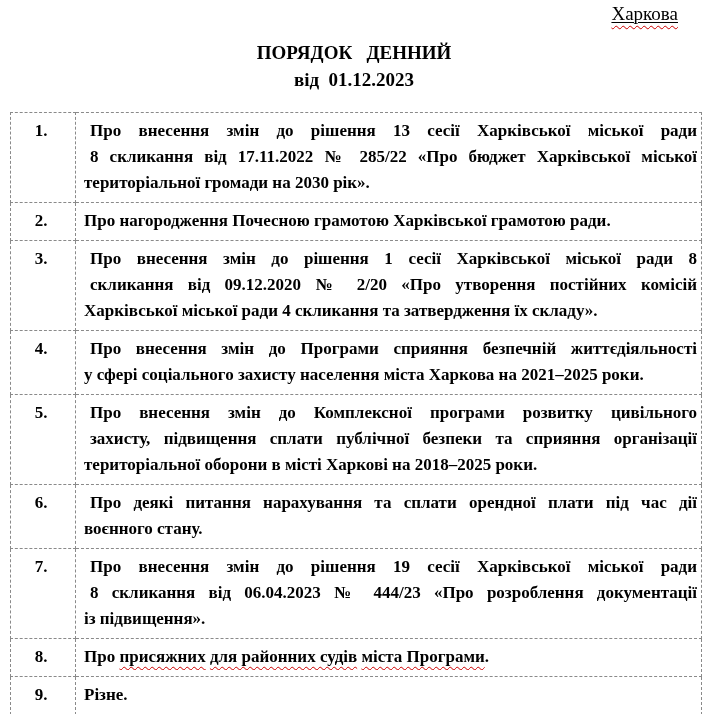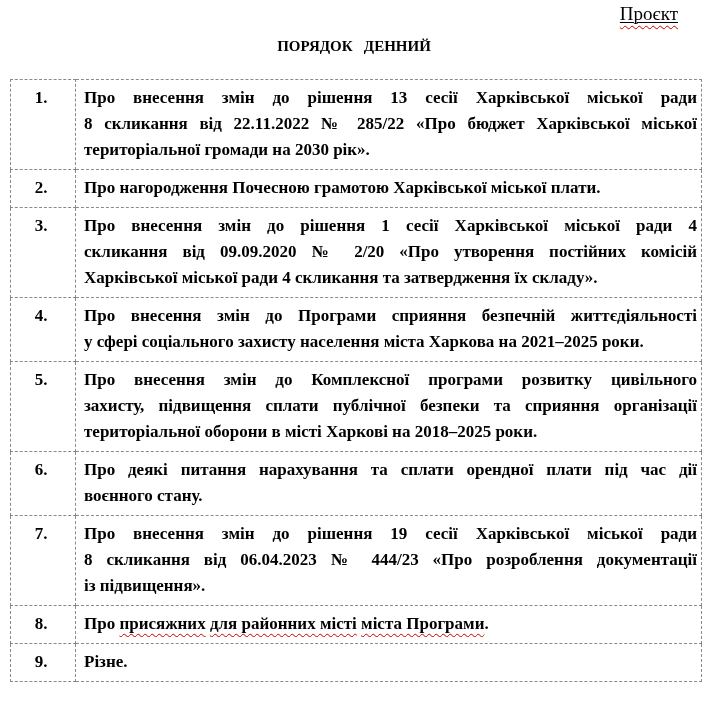--- a/index.html
+++ b/index.html
@@ -22,24 +22,24 @@
     text-underline-offset: 5px;
   }
   .solid-under {
     text-decoration-line: underline;
     text-decoration-style: solid;
     text-decoration-color: #000000;
     text-decoration-thickness: 1px;
     text-underline-offset: 2px;
   }
   .doc-title {
-    margin-top: 8px;
+    margin-top: 14px;
     text-align: center;
     font-weight: bold;
-    font-size: 15px;
+    font-size: 19px;
     line-height: 27px;
   }
   table.agenda {
     margin: 19px 0 0 10px;
     width: 692px;
     border-collapse: collapse;
     table-layout: fixed;
   }
   table.agenda td {
     border: 1px dashed #8a8a8a;
@@ -56,64 +56,66 @@
   }
   td.text { padding: 5px 4px 6px 8px; }
   .row-line {
     line-height: 26px;
     white-space: nowrap;
     overflow: hidden;
   }
   .row-line.just {
     text-align: justify;
     text-align-last: justify;
+    margin-left: 6px;
   }
   .wavy {
     text-decoration-line: underline;
     text-decoration-style: wavy;
     text-decoration-color: #cc0000;
     text-decoration-thickness: 1px;
     text-underline-offset: 4px;
     margin-top: 10px;
   }
 </style>
 </head>
 <body>
 
 <div class="doc">
 
   <div class="project-row">
-    <span class="wavy-under"><span class="solid-under">Проєкт</span></span>
+    <span class="wavy-under"><span class="solid-under">Харкова</span></span>
   </div>
 
   <div class="doc-title">
     <div>ПОРЯДОК &nbsp; ДЕННИЙ</div>
+    <div>від&nbsp; 01.12.2023</div>
   </div>
 
   <table class="agenda">
     <tbody id="agenda-body">
         <tr>
           <td class="num">1.</td>
           <td class="text">
             <div class="row-line just">Про внесення змін до рішення 13 сесії Харківської міської ради</div>
-            <div class="row-line just">8 скликання від 22.11.2022 № 285/22 «Про бюджет Харківської міської</div>
+            <div class="row-line just">8 скликання від 17.11.2022 № 285/22 «Про бюджет Харківської міської</div>
             <div class="row-line">територіальної громади на 2030 рік».</div>
           </td>
         </tr>
         <tr>
           <td class="num">2.</td>
           <td class="text">
-            <div class="row-line">Про нагородження Почесною грамотою Харківської міської плати.</div>
+            <div class="row-line">Про нагородження Почесною грамотою Харківської грамотою ради.</div>
           </td>
         </tr>
         <tr>
           <td class="num">3.</td>
           <td class="text">
-            <div class="row-line just">Про внесення змін до рішення 1 сесії Харківської міської ради 4</div>
-            <div class="row-line just">скликання від 09.09.2020 № 2/20 «Про утворення постійних комісій</div>
+            <div class="row-line just">Про внесення змін до рішення 1 сесії Харківської міської ради 8</div>
+            <div class="row-line just">скликання від 09.12.2020 № 2/20 «Про утворення постійних комісій</div>
             <div class="row-line">Харківської міської ради 4 скликання та затвердження їх складу».</div>
           </td>
         </tr>
         <tr>
           <td class="num">4.</td>
           <td class="text">
             <div class="row-line just">Про внесення змін до Програми сприяння безпечній життєдіяльності</div>
             <div class="row-line">у сфері соціального захисту населення міста Харкова на 2021–2025 роки.</div>
           </td>
         </tr>
@@ -136,21 +138,21 @@
           <td class="num">7.</td>
           <td class="text">
             <div class="row-line just">Про внесення змін до рішення 19 сесії Харківської міської ради</div>
             <div class="row-line just">8 скликання від 06.04.2023 № 444/23 «Про розроблення документації</div>
             <div class="row-line">із підвищення».</div>
           </td>
         </tr>
         <tr>
           <td class="num">8.</td>
           <td class="text">
-            <div class="row-line"><span>Про </span><span class="wavy">присяжних</span><span> </span><span class="wavy">для районних місті</span><span> </span><span class="wavy">міста Програми</span><span>.</span></div>
+            <div class="row-line"><span>Про </span><span class="wavy">присяжних</span><span> </span><span class="wavy">для районних судів</span><span> </span><span class="wavy">міста Програми</span><span>.</span></div>
           </td>
         </tr>
         <tr>
           <td class="num">9.</td>
           <td class="text">
             <div class="row-line">Різне.</div>
           </td>
         </tr>
       </tbody>
   </table>

